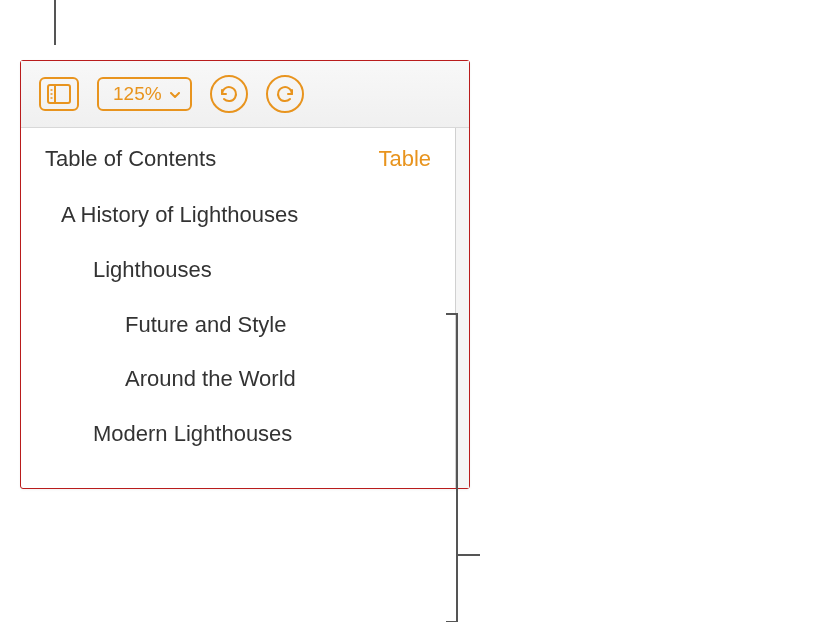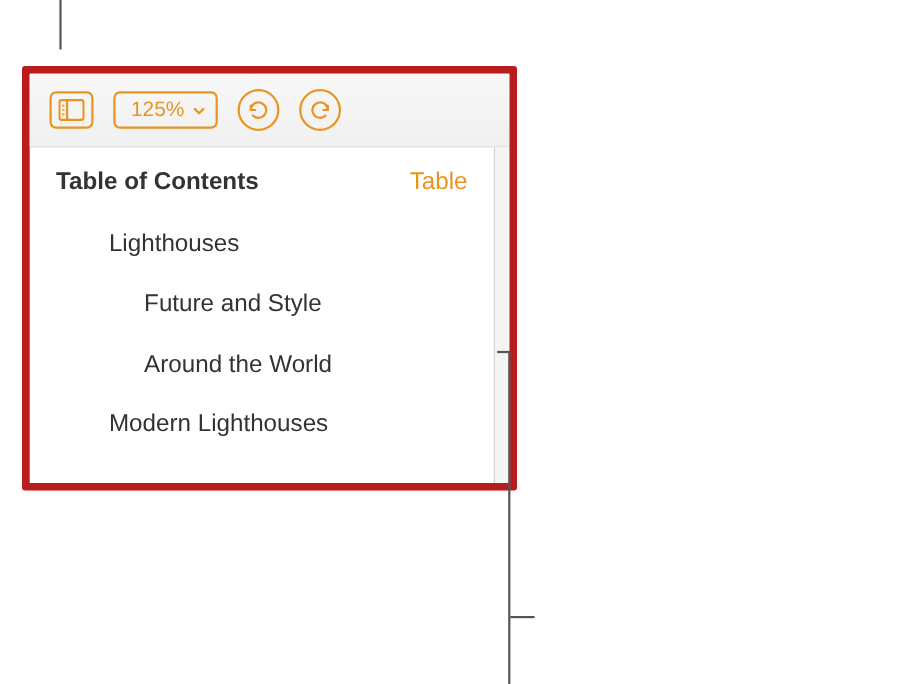--- a/index.html
+++ b/index.html
@@ -12,21 +12,21 @@
       background: #fff;
       width: 835px;
       height: 622px;
       position: relative;
     }
     .window {
       position: absolute;
       top: 60px;
       left: 20px;
       width: 450px;
-      border: 7px solid #b91c1c;
+      border: 1px solid #b91c1c;
       border-radius: 3px;
       background: #fff;
       box-shadow: 0 1px 3px rgba(0,0,0,0.05);
     }
     .toolbar {
       display: flex;
       align-items: center;
       gap: 18px;
       padding: 14px 18px;
       background: linear-gradient(to bottom, #f8f8f8, #f0f0f0);
@@ -80,21 +80,21 @@
       padding: 18px 0 26px 0;
     }
     .toc-header {
       display: flex;
       justify-content: space-between;
       align-items: center;
       padding: 0 24px 16px 24px;
     }
     .toc-title {
       font-size: 22px;
-      font-weight: 700;
+      font-weight: 400;
       color: #333;
     }
     .edit-link {
       font-size: 22px;
       font-weight: 400;
       color: #e8941e;
       cursor: pointer;
     }
     .toc-list {
       list-style: none;
@@ -186,20 +186,21 @@
     </button>
   </div>
 
   <div class="content-area">
     <div class="toc-panel">
       <div class="toc-header">
         <span class="toc-title">Table of Contents</span>
         <span class="edit-link">Table</span>
       </div>
       <ul class="toc-list">
+        <li class="toc-item level-0">A History of Lighthouses</li>
         <li class="toc-item level-1">Lighthouses</li>
         <li class="toc-item level-2">Future and Style</li>
         <li class="toc-item level-2">Around the World</li>
         <li class="toc-item level-1">Modern Lighthouses</li>
       </ul>
     </div>
     <div class="doc-edge"></div>
 
     <div class="callout-bracket"></div>
     <div class="callout-tick"></div>

